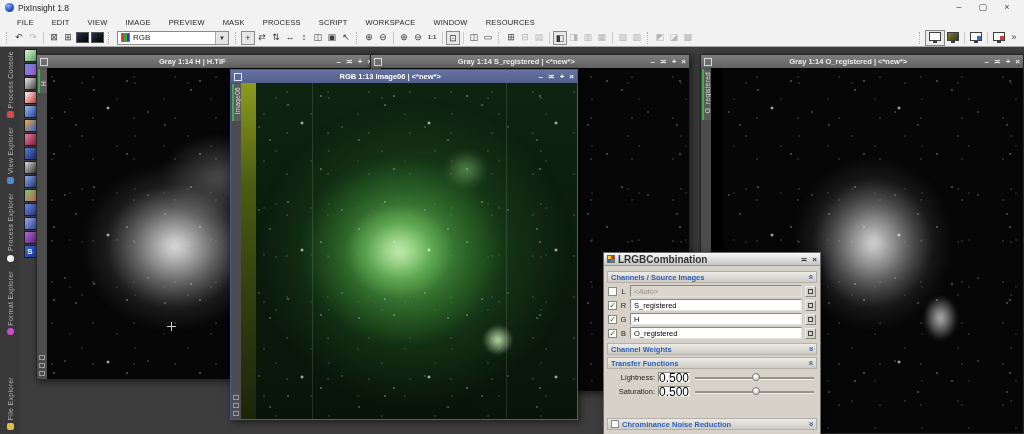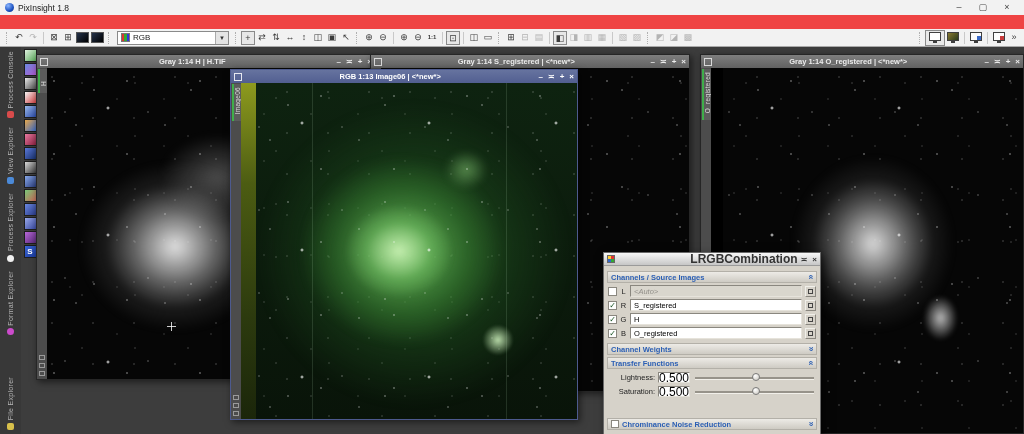--- a/index.html
+++ b/index.html
@@ -112,21 +112,21 @@
   .crossv{position:absolute;width:1px;height:9px;background:rgba(255,255,255,.8)}
   .crossh{position:absolute;width:9px;height:1px;background:rgba(255,255,255,.8)}
   
   .dialog{position:absolute;left:603px;top:205px;width:218px;background:#d6d2c9;
     border:1px solid #6a6a6a;box-shadow:3px 3px 9px rgba(0,0,0,.55);z-index:30;
     display:flex;flex-direction:column;font-size:7.5px;color:#222}
   .dtitle{height:13px;background:linear-gradient(#f8f8f8,#c6c6c6);display:flex;align-items:center;
     padding:0 3px;gap:3px;border-bottom:1px solid #9a9a9a;flex:none}
   .dticon{width:8px;height:8px;border:1px solid #666;flex:none;
     background:conic-gradient(#d33 0 25%,#3a3 0 50%,#36c 0 75%,#fc3 0)}
-  .dttext{flex:1;text-align:right;font-size:12px;font-weight:bold;color:#333}
+  .dttext{flex:1;text-align:left;font-size:10px;font-weight:bold;color:#333}
   .dctrl{display:flex;gap:5px;font-size:8px;color:#333;font-weight:bold}
   .dbody{padding:3px 3px 4px}
   .secbar{height:12px;display:flex;align-items:center;background:linear-gradient(#edebe6,#cecbc3);
     border:1px solid #b3b0a8;padding:0 3px;margin:2px 0;font-size:7.5px;font-weight:bold;color:#2b5fb4;gap:3px}
   .chev{margin-left:auto;color:#2b5fb4;font-size:9px;font-weight:bold;line-height:10px}
   .chev.up{transform:rotate(90deg)}
   .chev.down{transform:rotate(-90deg)}
   .chrow{display:flex;align-items:center;gap:3px;margin:2px 1px;height:12px}
   .cb{width:9px;height:9px;background:#fff;border:1px solid #8a877f;font-size:8px;line-height:8px;
     text-align:center;color:#14501e;flex:none}
@@ -161,20 +161,33 @@
   <div class="titlebar">
     <span class="app-icon"></span>
     <span class="app-title">PixInsight 1.8</span>
     <div class="tb-controls">
       <span>–</span>
       <span>▢</span>
       <span>×</span>
     </div>
   </div>
 
+  <div class="menubar">
+    <span class="menu-item">FILE</span>
+    <span class="menu-item">EDIT</span>
+    <span class="menu-item">VIEW</span>
+    <span class="menu-item">IMAGE</span>
+    <span class="menu-item">PREVIEW</span>
+    <span class="menu-item">MASK</span>
+    <span class="menu-item">PROCESS</span>
+    <span class="menu-item">SCRIPT</span>
+    <span class="menu-item">WORKSPACE</span>
+    <span class="menu-item">WINDOW</span>
+    <span class="menu-item">RESOURCES</span>
+  </div>
 
   <div class="toolbar">
     <span class="grip"></span>
     <span class="tbtn">↶</span>
     <span class="tbtn d">↷</span>
     <span class="sep"></span>
     <span class="tbtn">⊠</span>
     <span class="tbtn">⊞</span>
     <span class="thumb"></span>
     <span class="thumb"></span>

